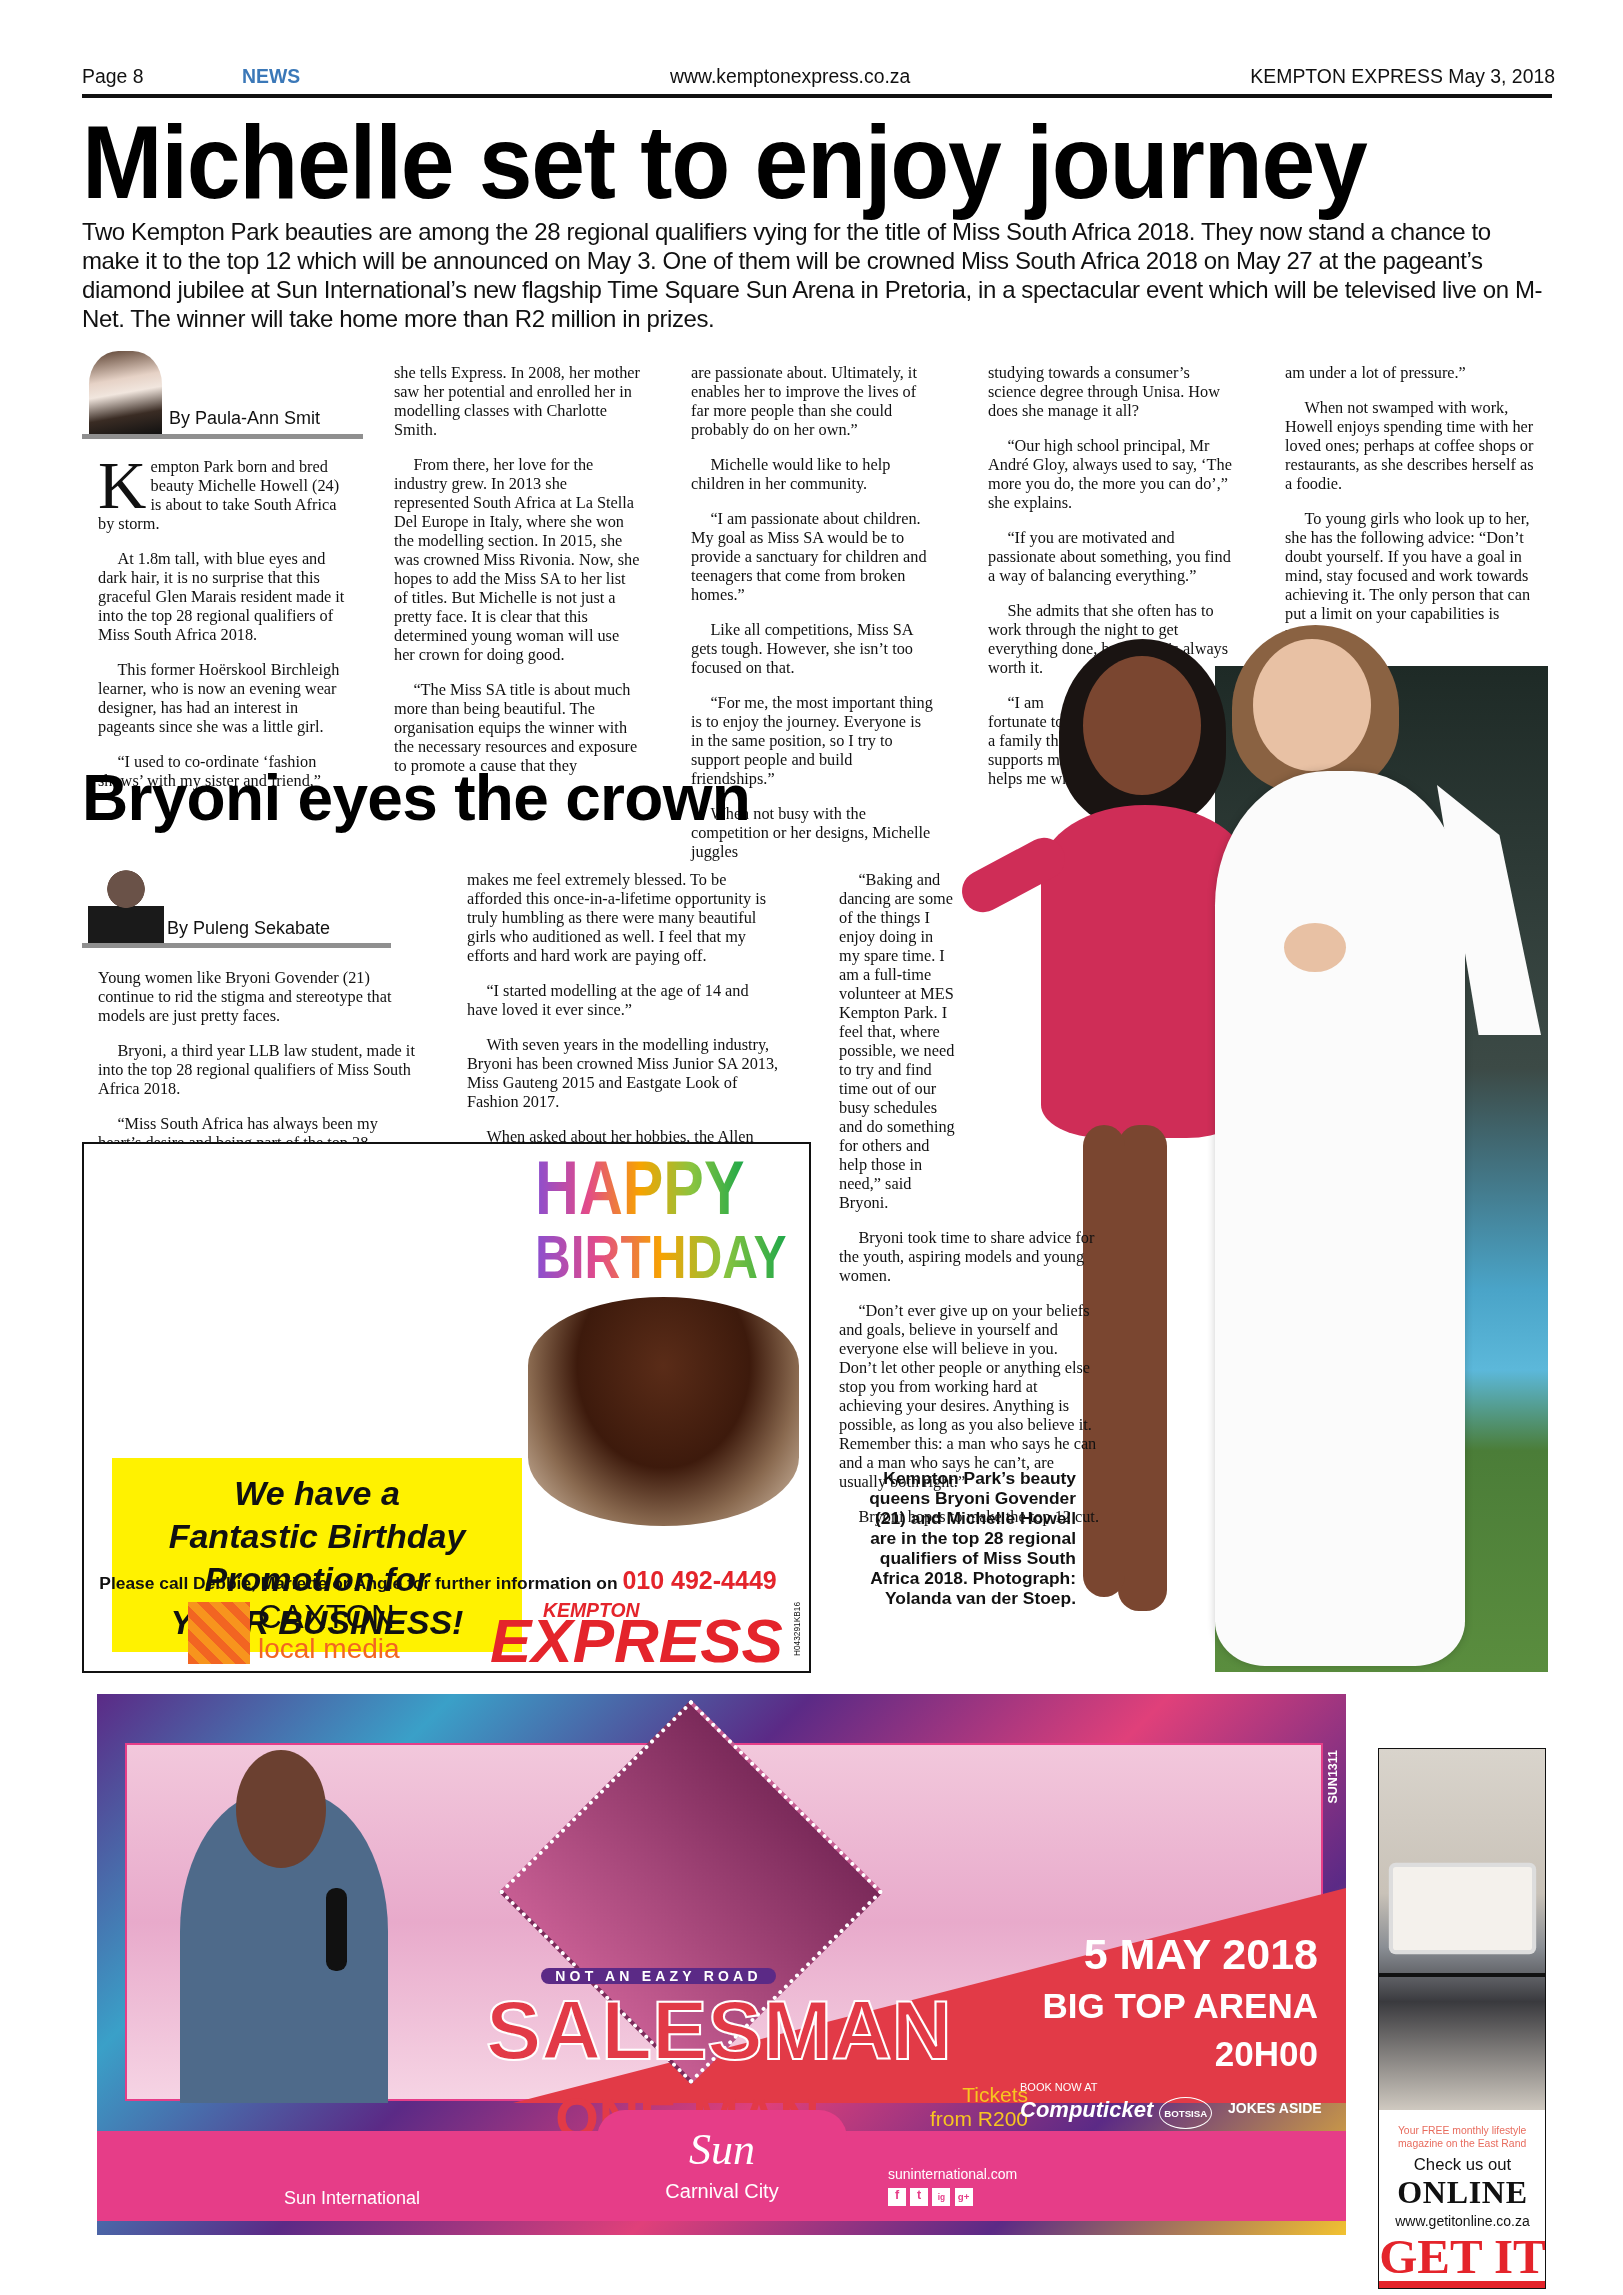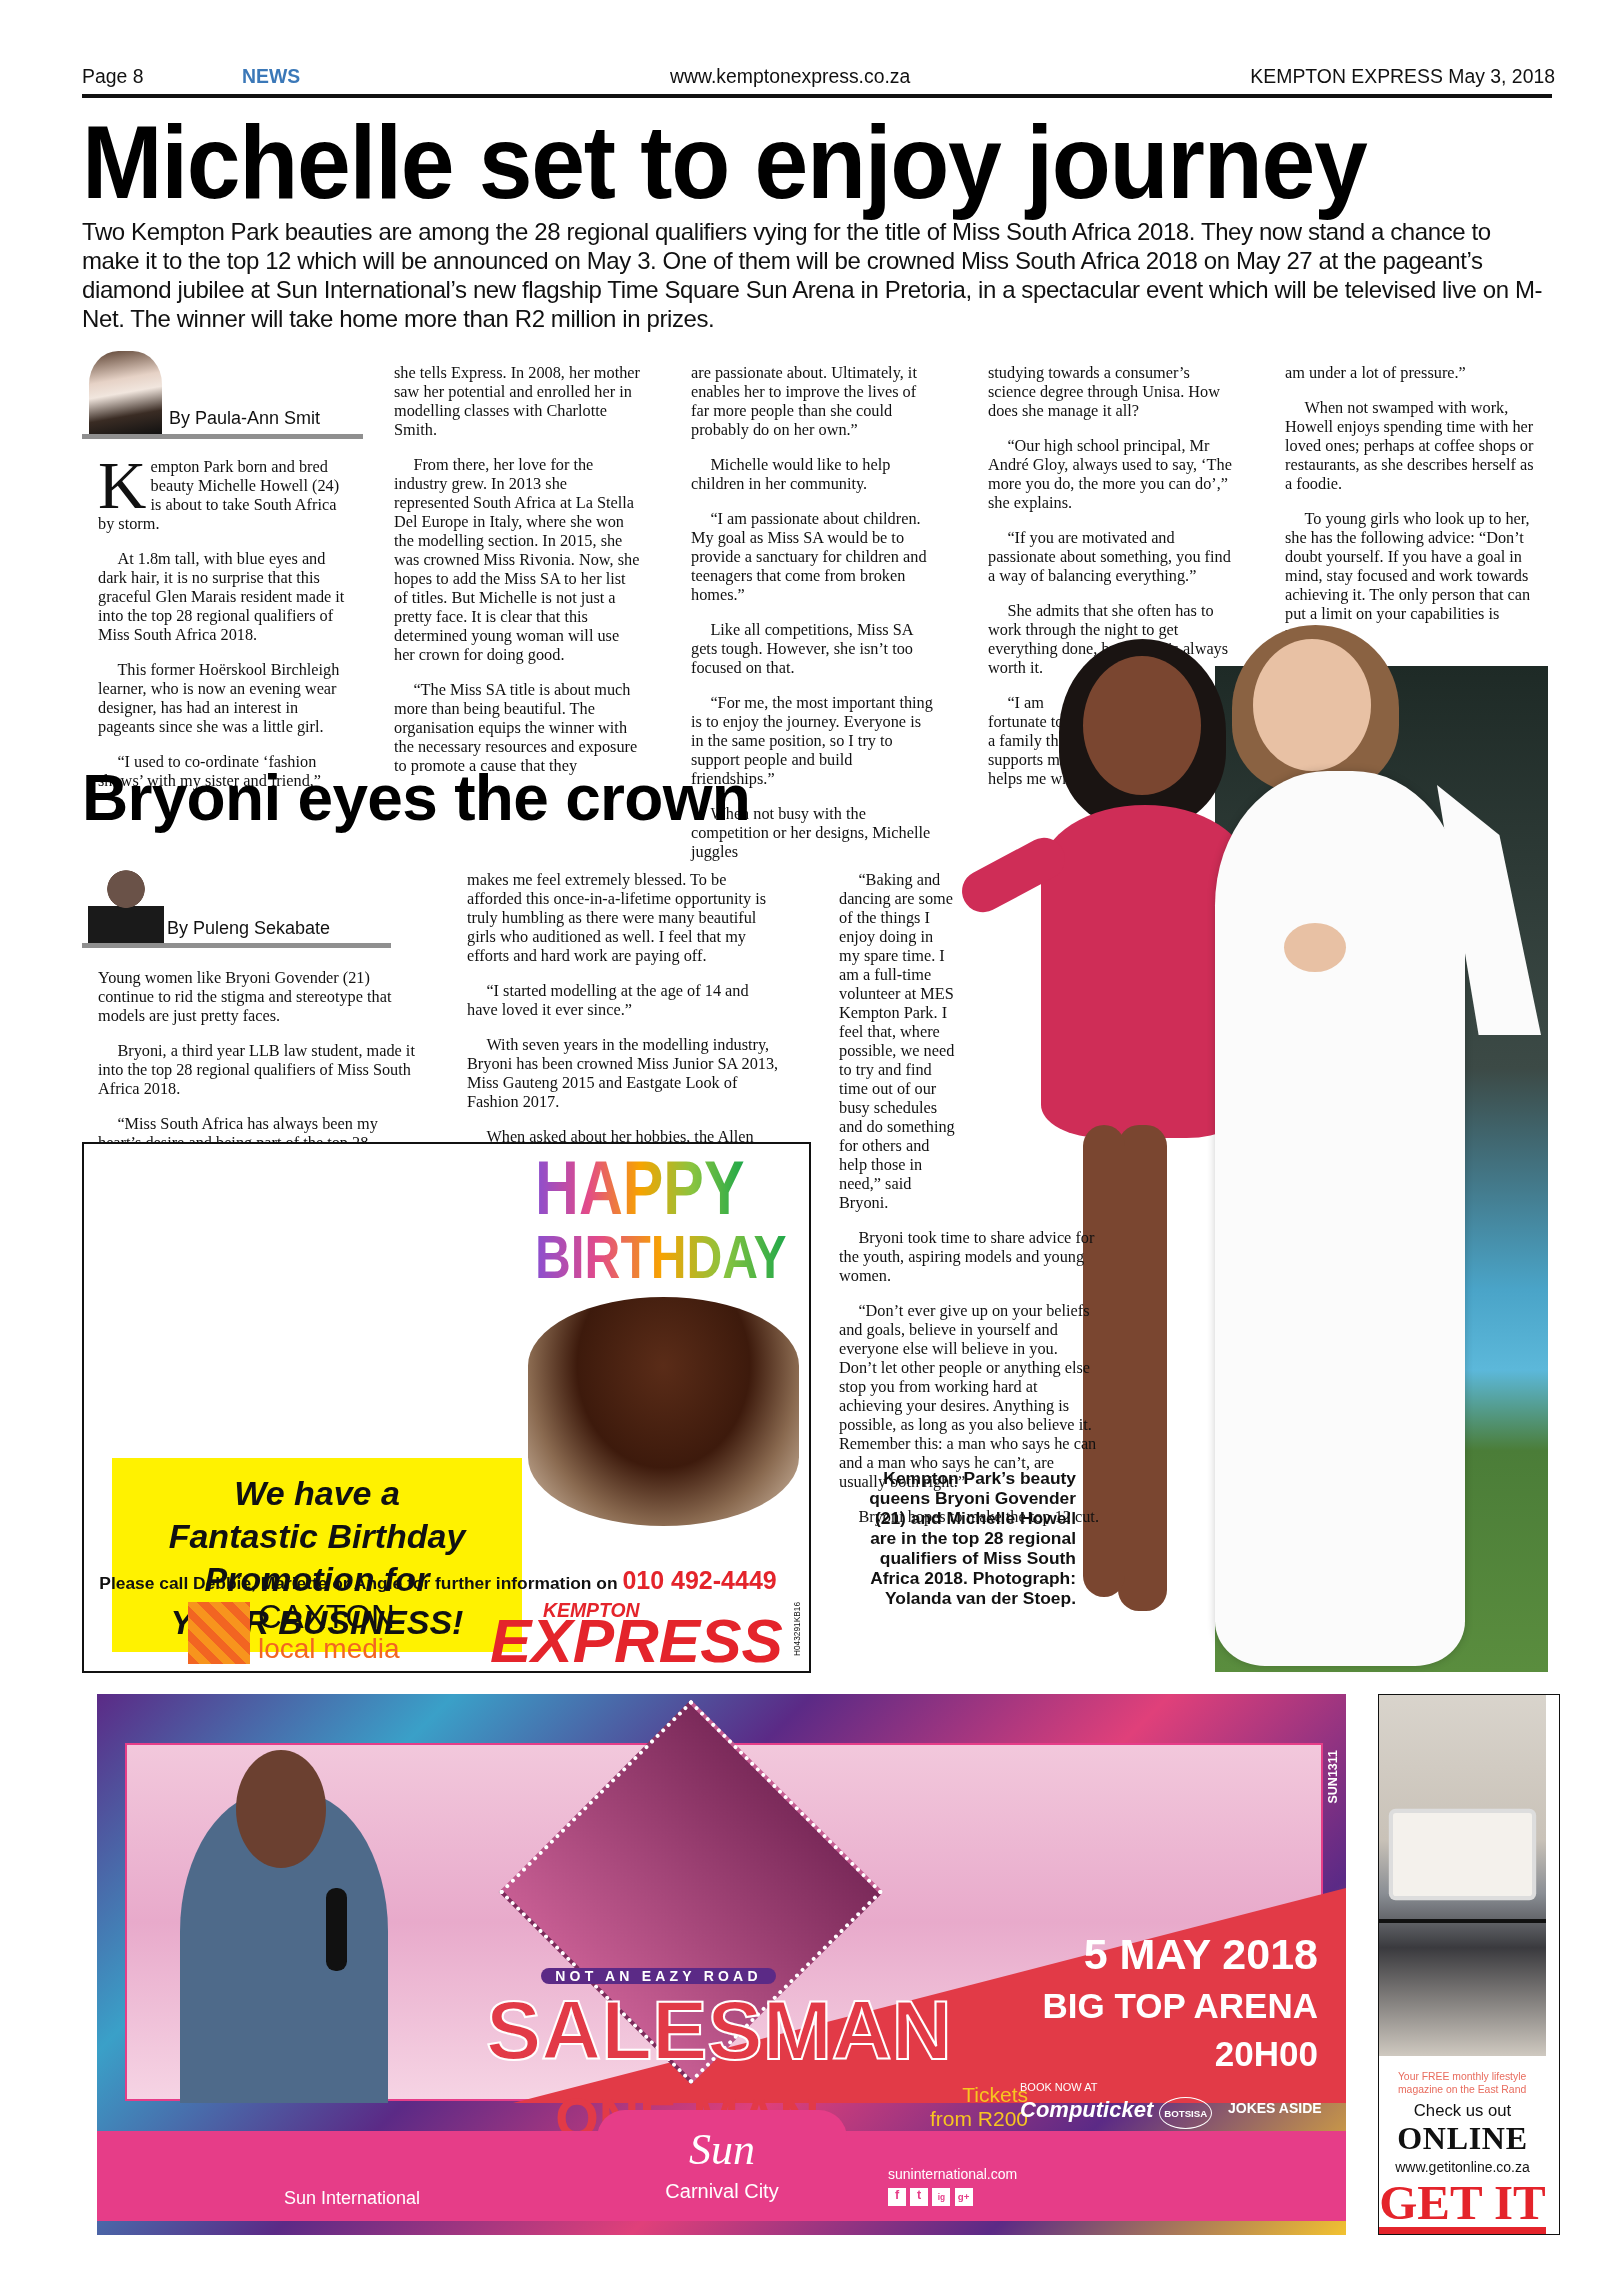--- a/index.html
+++ b/index.html
@@ -41,21 +41,21 @@
   .ke-logo { color:#e4242b; font-family:"Liberation Sans", sans-serif; font-weight:900; font-style:italic; }
   
   .ad2 { left:97px; top:1694px; width:1249px; height:541px; background:linear-gradient(135deg,#5b2a86 0%,#3aa0c8 20%,#5b2a86 40%,#e0407a 60%,#5b2a86 80%,#f2c230 100%); overflow:hidden; }
   .ad2-inner { left:28px; top:49px; width:1194px; height:354px; background:linear-gradient(180deg,#f2c8dc 0%,#e8aacb 50%,#f6d4e4 100%); border:2.8px solid #e63d88; }
   .ad2-red { background:#e23a47; }
   .ad2-band { left:0; top:406px; width:1249px; height:83px; background:#e63d88; }
   .ad2-text { font-family:"Liberation Sans", sans-serif; font-weight:900; color:#e23a47; text-align:center; }
   .ad2-white { font-family:"Liberation Sans", sans-serif; font-weight:bold; color:#fff; }
   .diamond { background:linear-gradient(180deg,#7b2a5a,#c65d92); transform:rotate(45deg); border:4.2px dotted #fff; }
   
-  .ad3 { left:1378px; top:1694px; width:182px; height:541px; border:1.4px solid #111; box-sizing:border-box; background:#fff; overflow:hidden; }
+  .ad3 { left:1378px; top:1748px; width:168px; height:541px; border:1.4px solid #111; box-sizing:border-box; background:#fff; overflow:hidden; }
   .ad3-photo { left:0; top:0; width:167px; height:361px; background:linear-gradient(180deg,#d9d4cc 0%,#c9c2b8 40%,#8a8e94 55%,#3a3a3e 70%,#cfc9c0 100%); }
   .ad3-t1 { font-family:"Liberation Sans", sans-serif; color:#e86c5e; font-size:10.4px; text-align:center; line-height:13px; }
   .ad3-t2 { font-family:"Liberation Sans", sans-serif; font-size:16.7px; text-align:center; }
   .ad3-t3 { font-family:"Liberation Serif", serif; font-weight:bold; font-size:32px; text-align:center; letter-spacing:0.7px; }
   .ad3-t4 { font-family:"Liberation Sans", sans-serif; font-size:14px; text-align:center; }
   .ad3-t5 { font-family:"Liberation Serif", serif; font-weight:bold; color:#e4242b; font-size:49px; text-align:center; line-height:49px; }
   .vert { writing-mode:vertical-rl; transform:rotate(180deg); font-family:"Liberation Sans", sans-serif; }
 </style>
 </head>
 <body>

